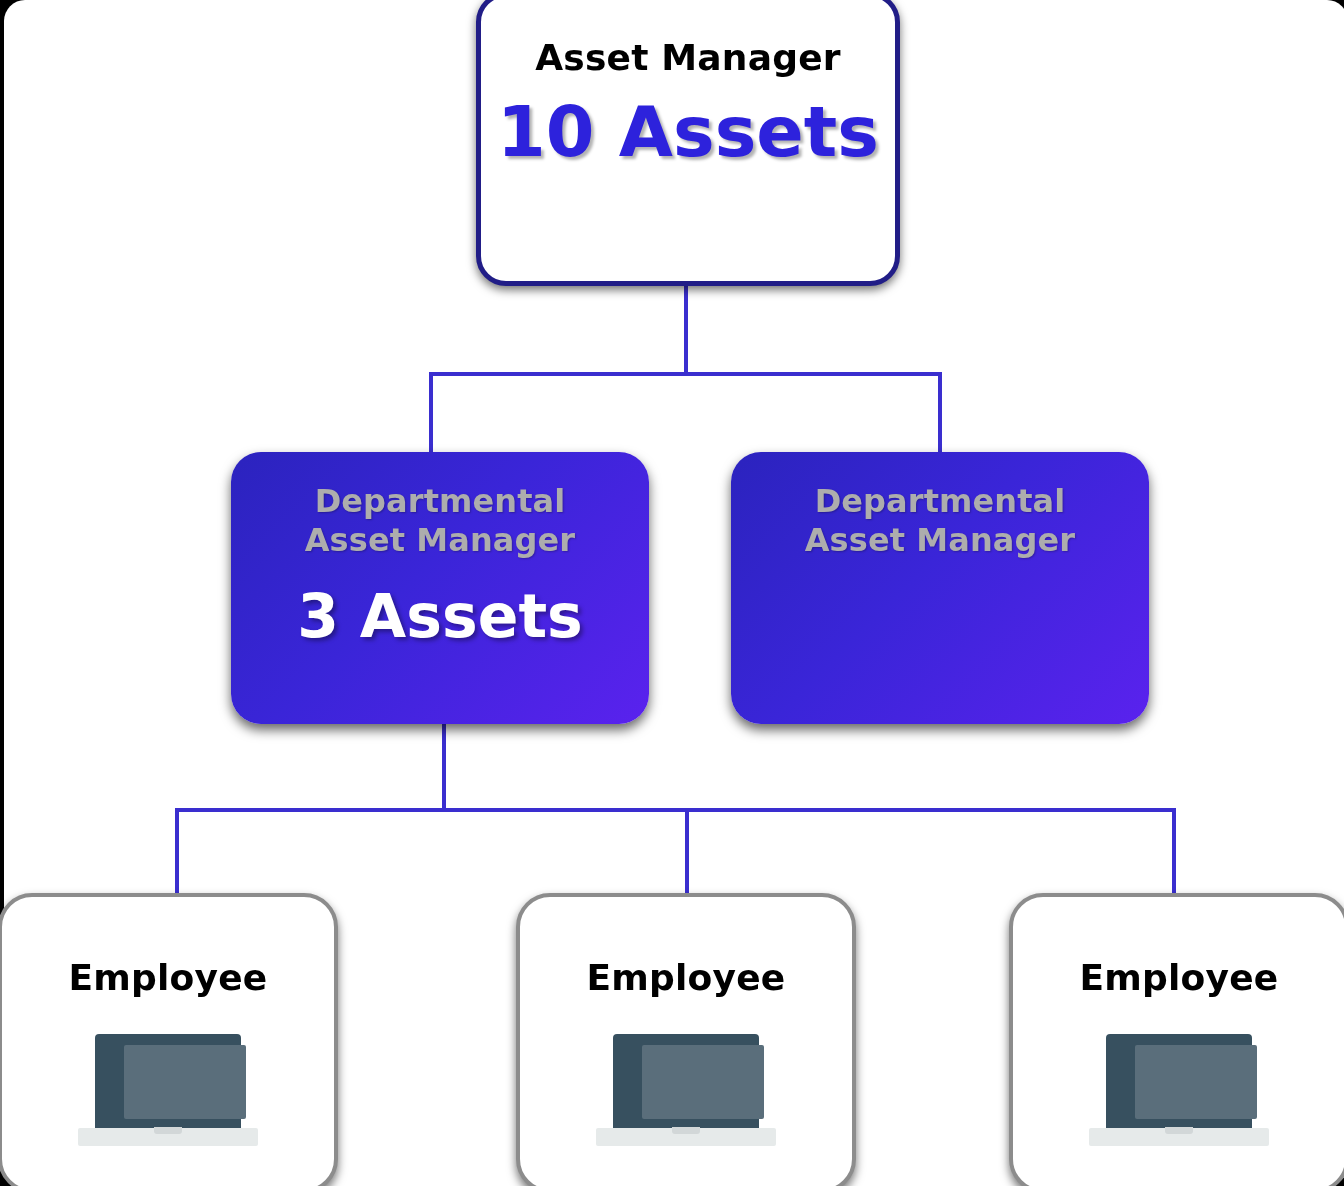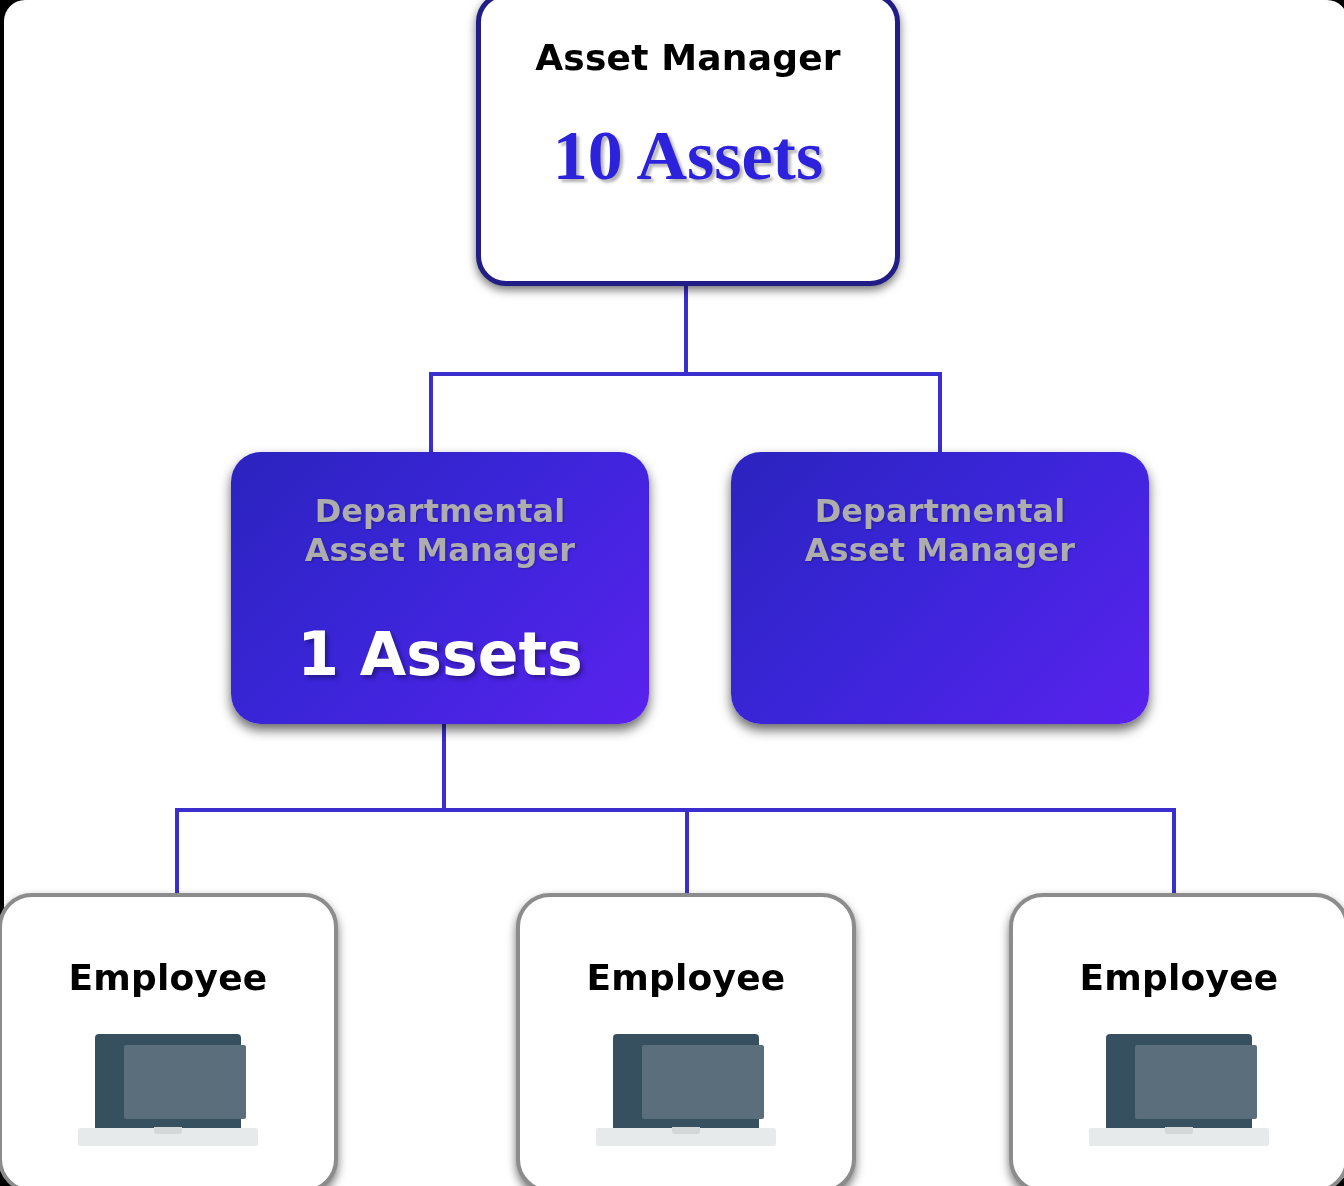--- a/index.html
+++ b/index.html
@@ -56,40 +56,38 @@
     box-shadow: 0 4px 10px rgba(0,0,0,0.55);
   }
   .root-title {
     font-size: 36px;
     font-weight: bold;
     color: #000000;
     letter-spacing: 0.2px;
     line-height: 1.05;
   }
   .root-value {
-    margin-top: 44px;
+    margin-top: 20px;
     font-size: 70px;
     font-weight: bold;
     color: #2D22DC;
     line-height: 1;
     text-shadow: 3px 3px 3px rgba(0,0,0,0.30);
-    font-family: Liberation Serif, serif;
   }
 
   
   .node-dept {
     top: 452px;
     width: 418px;
     height: 272px;
     border-radius: 30px;
     background: linear-gradient(135deg, #2B23BE 0%, #3A25D8 45%, #5A22EE 100%);
     box-shadow: 0 6px 12px rgba(0,0,0,0.6);
-    padding-top: 40px;
+    padding-top: 30px;
     justify-content: flex-start;
-    gap: 28px;
   }
   .node-dept-left  { left: 227px; }
   .node-dept-right { left: 727px; }
 
   .dept-title {
     font-size: 32px;
     font-weight: bold;
     color: #ADADAD;
     line-height: 1.22;
     text-align: center;
@@ -199,21 +197,21 @@
   <div class="node node-root">
     <div class="root-title">Asset Manager</div>
     <div class="root-value">10 Assets</div>
   </div>
 
   <div class="node node-dept node-dept-left">
     <div class="dept-title">
       <span>Departmental</span><br>
       <span>Asset Manager</span>
     </div>
-    <div class="dept-value">1 Assets</div>
+    <div class="dept-value">3 Assets</div>
   </div>
 
   <div class="node node-dept node-dept-right">
     <div class="dept-title">
       <span>Departmental</span><br>
       <span>Asset Manager</span>
     </div>
   </div>
 
   <div class="node node-emp node-emp-1">

